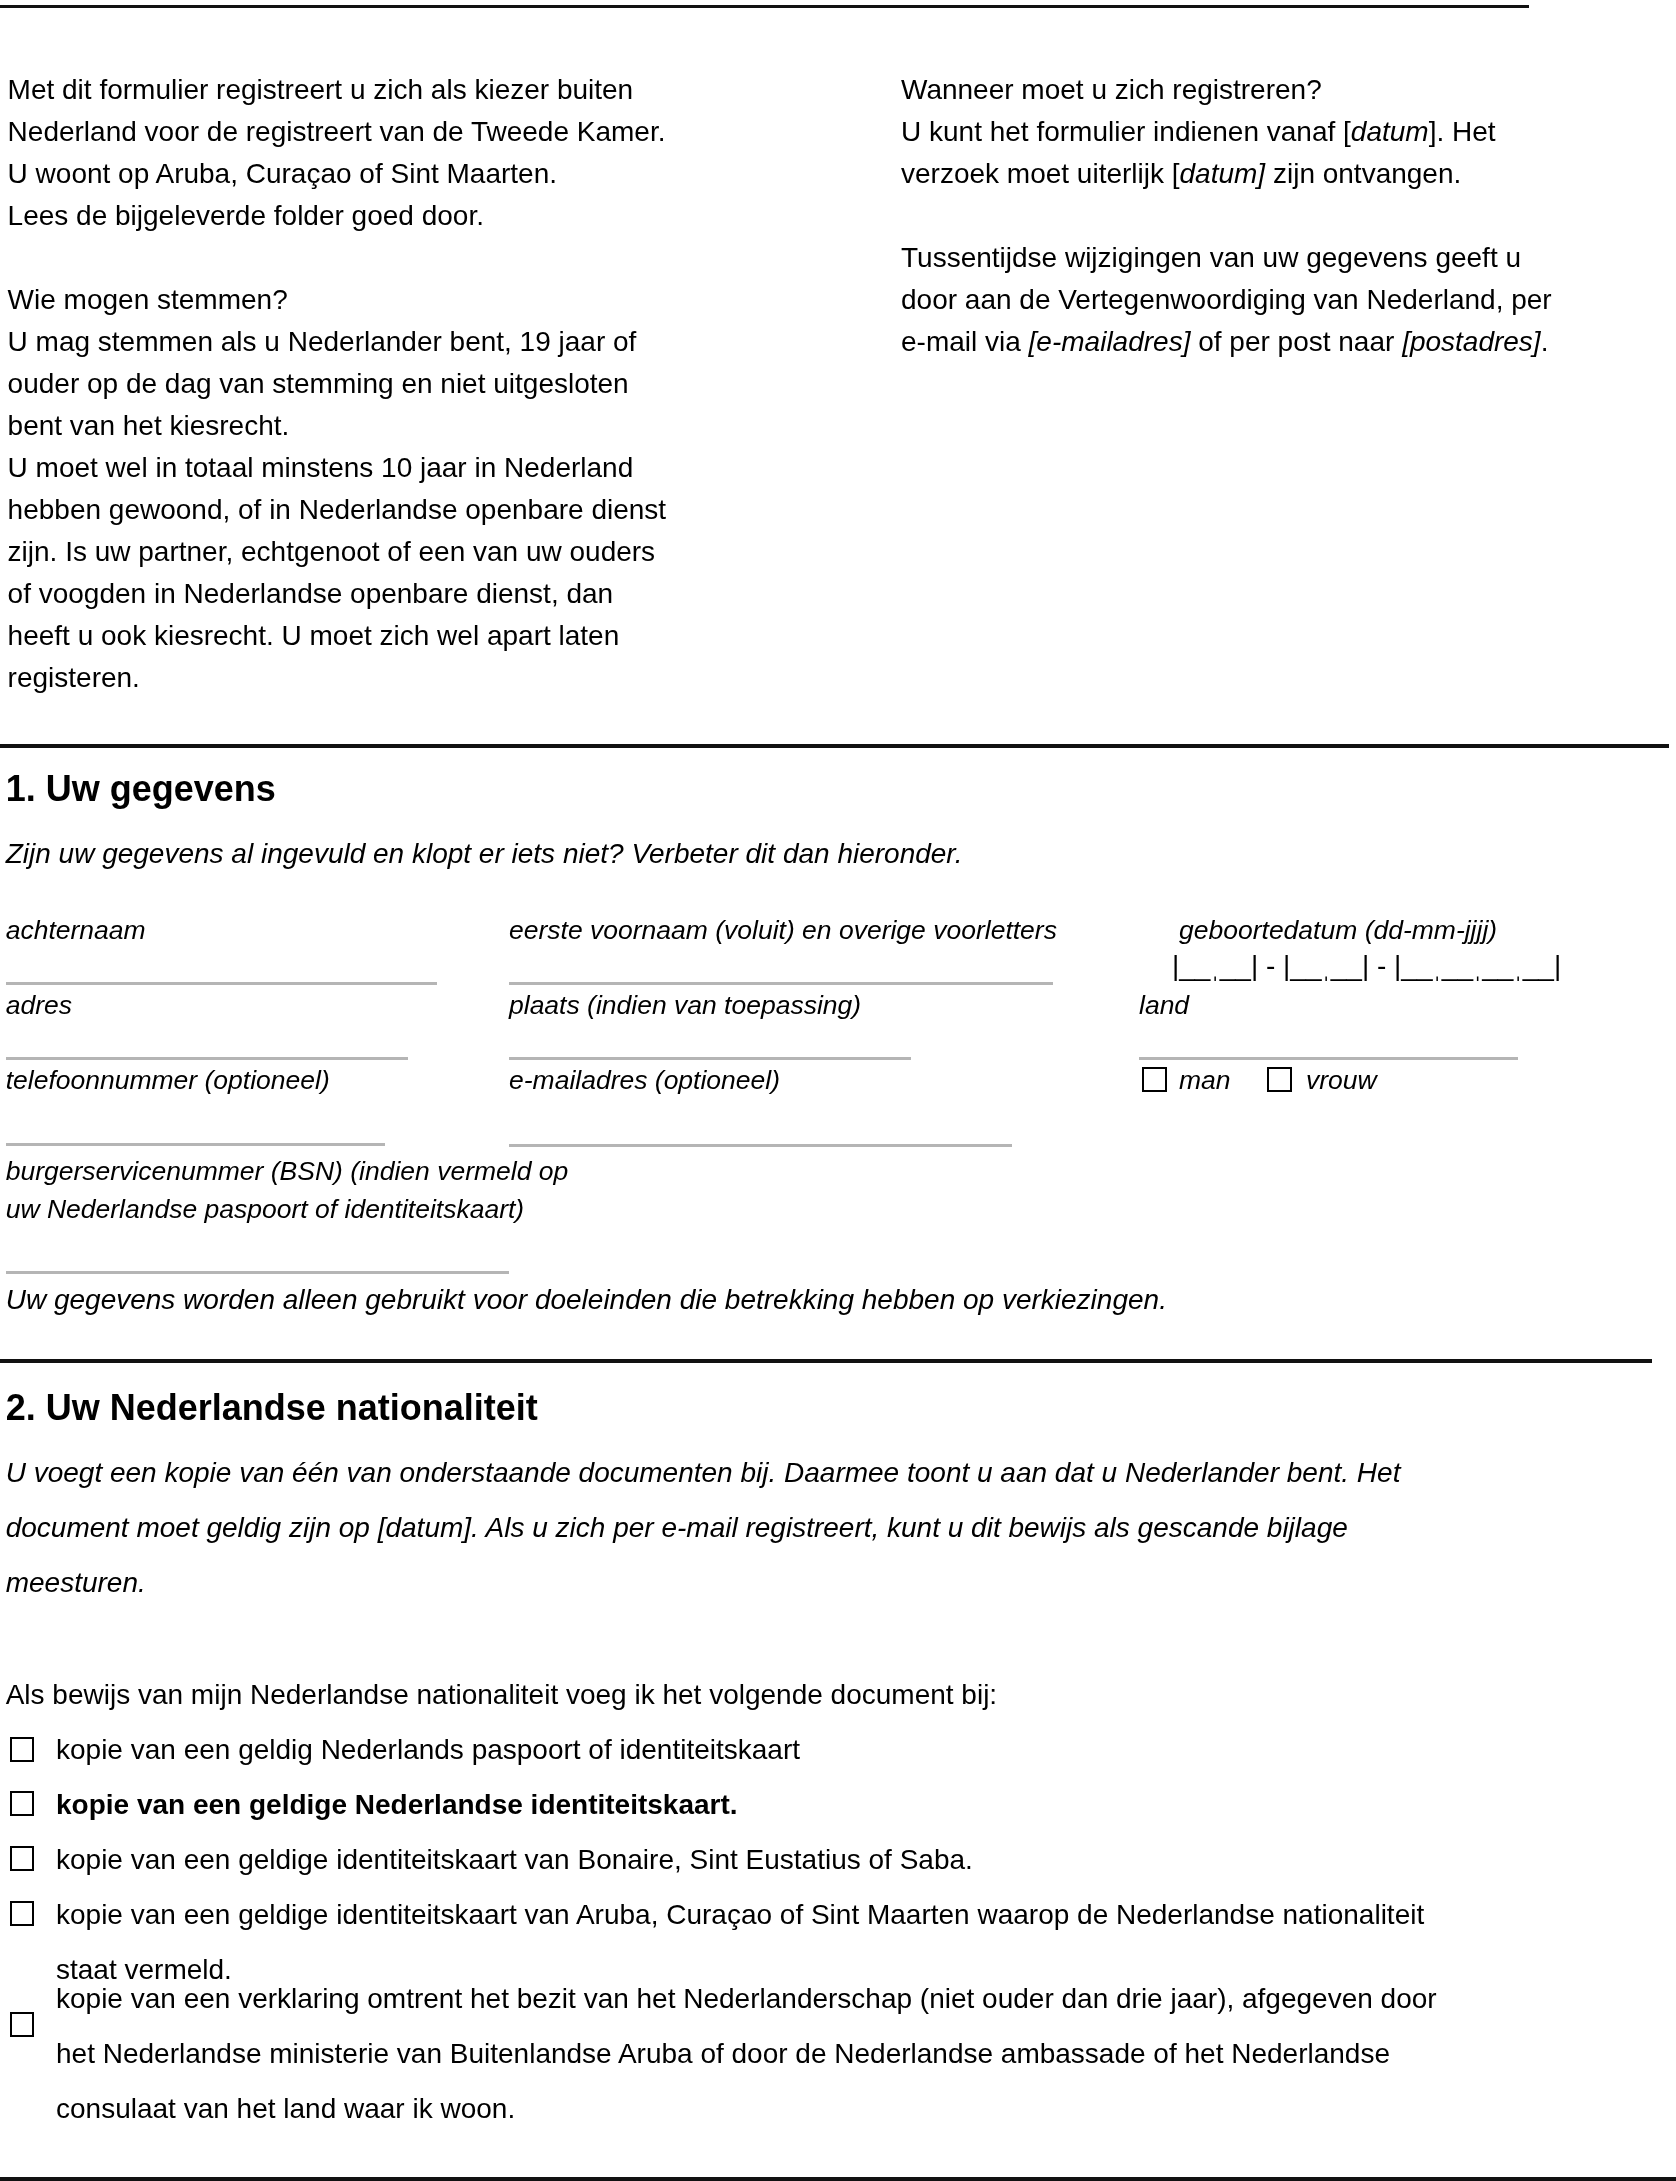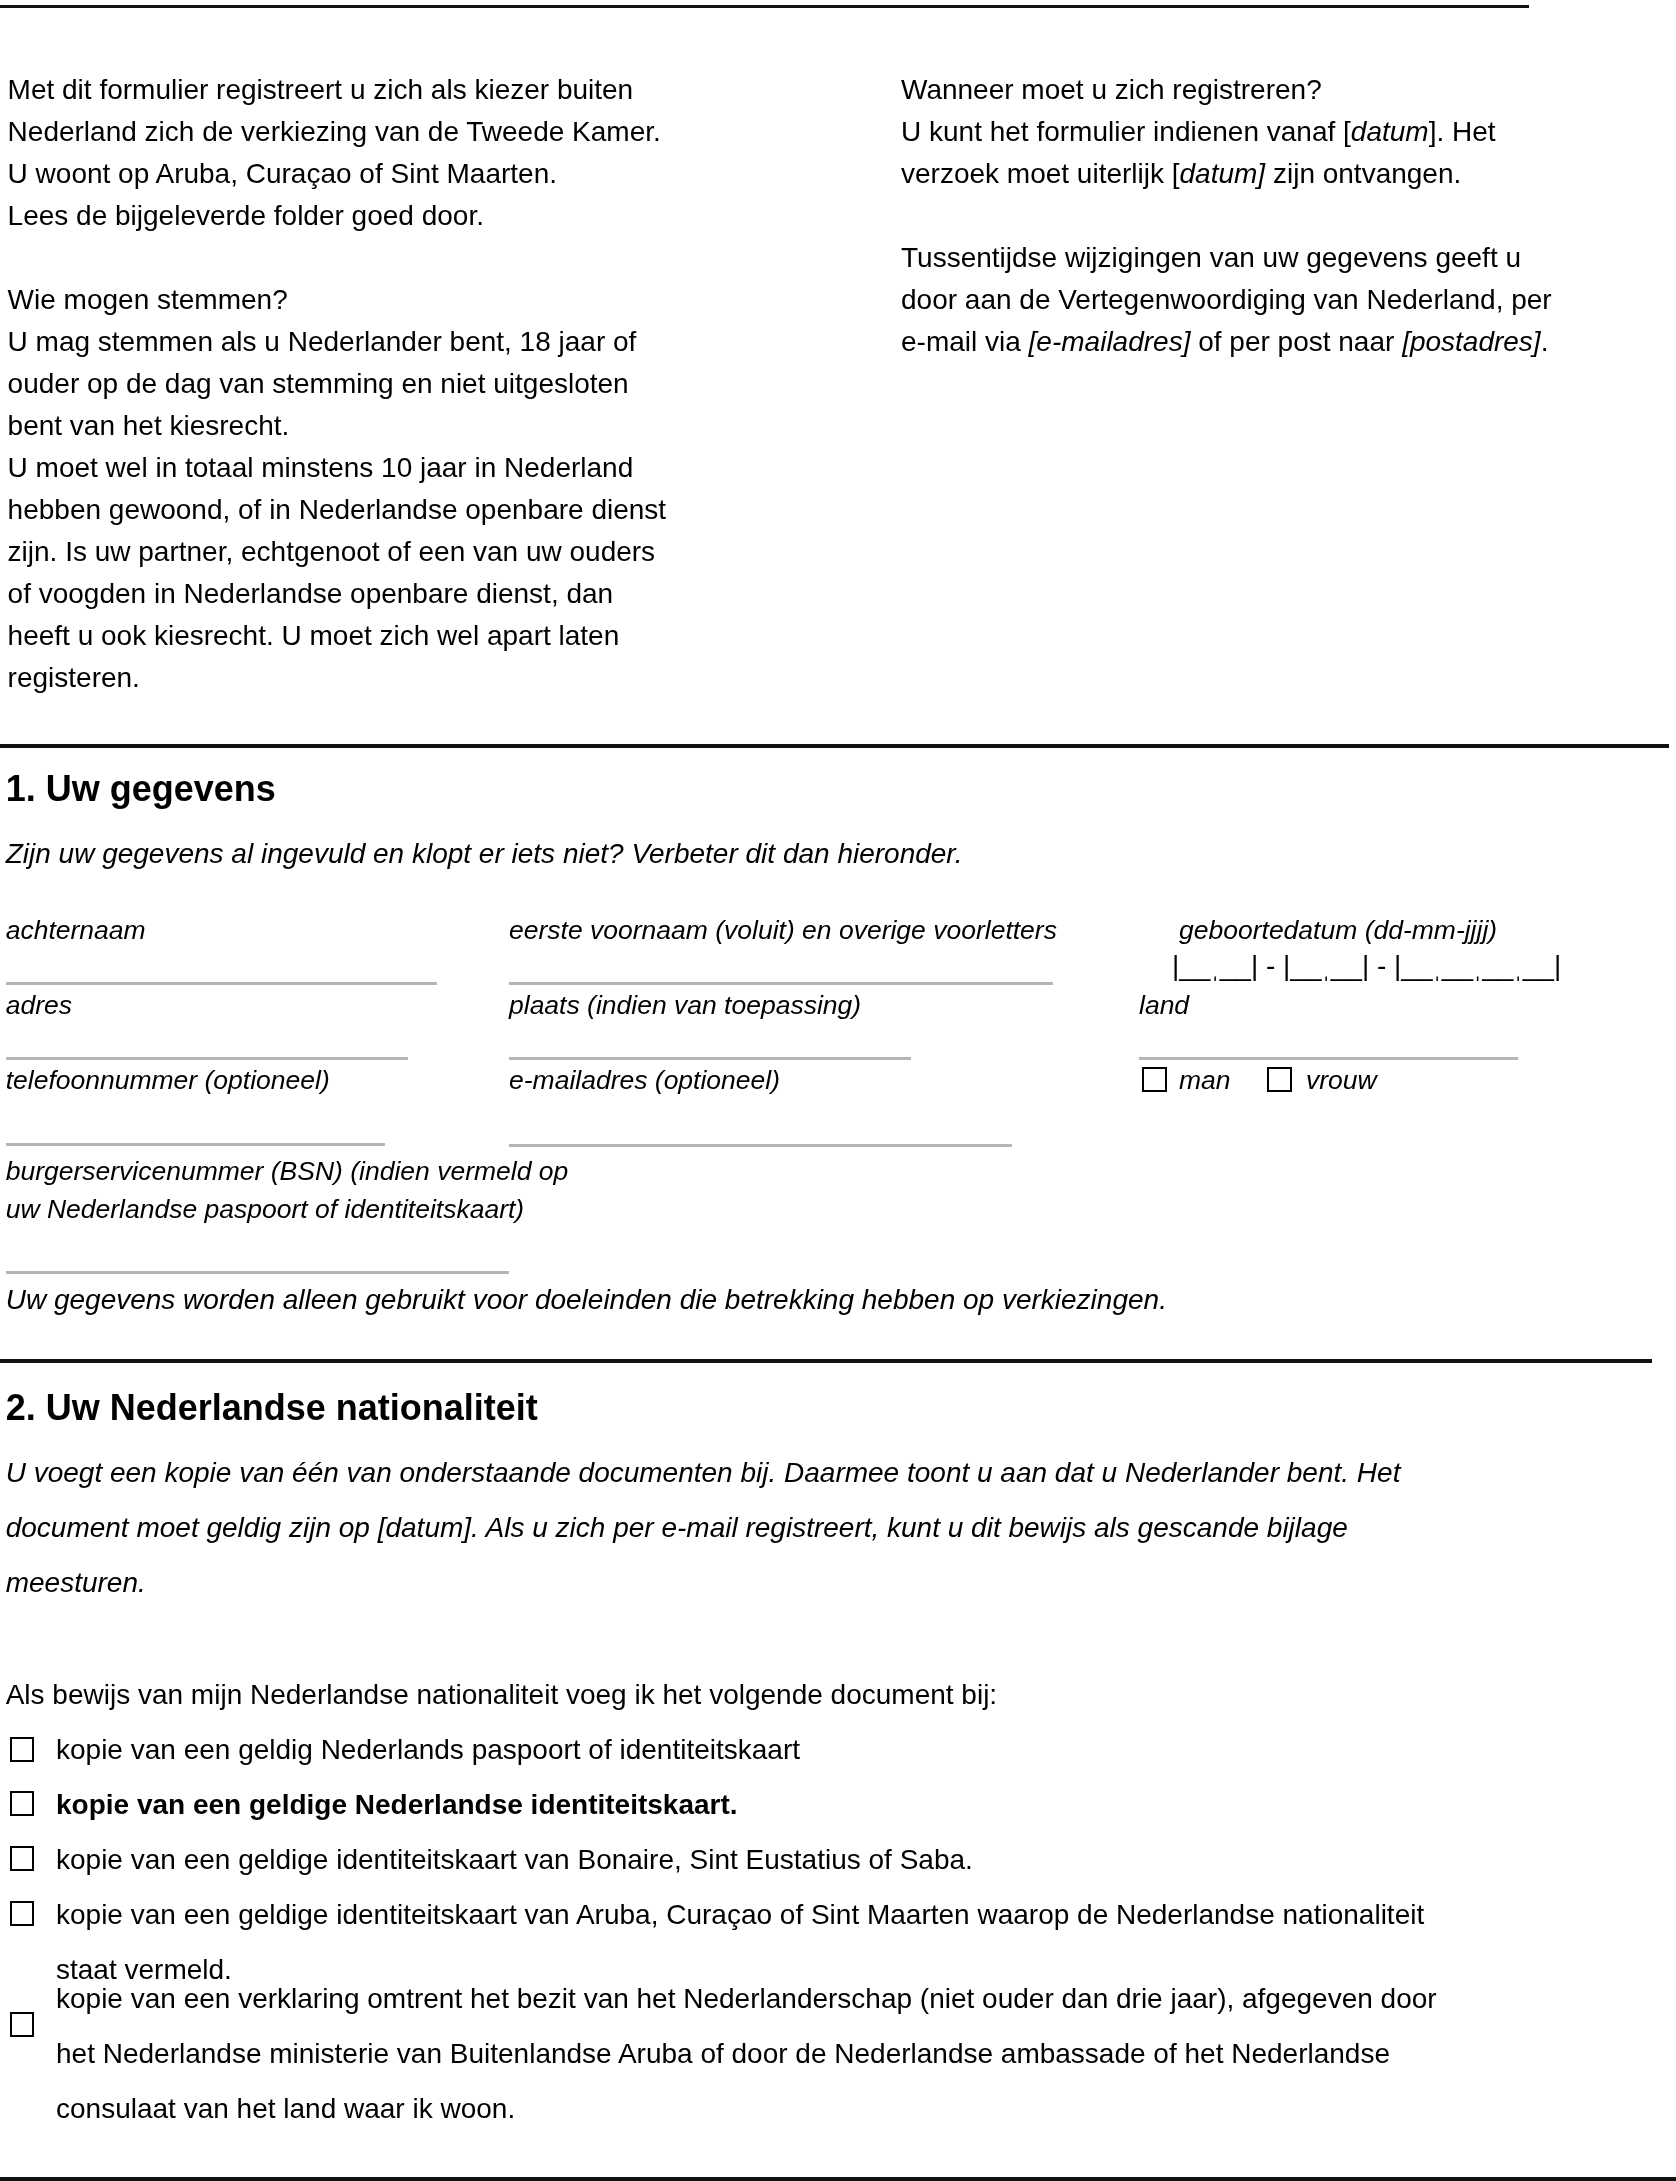--- a/index.html
+++ b/index.html
@@ -18,26 +18,26 @@
   .item { font-size:28px; line-height:55px; }
   .datebox { font-size:28px; letter-spacing:0px; }
 </style>
 </head>
 <body>
 
 <div class="rule" style="top:4.7px; width:1529px;"></div>
 
 <div class="abs p" style="left:7.6px; top:69px;">
   <div>Met dit formulier registreert u zich als kiezer buiten</div>
-  <div>Nederland zich de verkiezing van de Tweede Kamer.</div>
+  <div>Nederland voor de registreert van de Tweede Kamer.</div>
   <div>U woont op Aruba, Curaçao of Sint Maarten.</div>
   <div>Lees de bijgeleverde folder goed door.</div>
   <div style="height:42px"></div>
   <div class="b">Wie mogen stemmen?</div>
-  <div>U mag stemmen als u Nederlander bent, 18 jaar of</div>
+  <div>U mag stemmen als u Nederlander bent, 19 jaar of</div>
   <div>ouder op de dag van stemming en niet uitgesloten</div>
   <div>bent van het kiesrecht.</div>
   <div>U moet wel in totaal minstens 10 jaar in Nederland</div>
   <div>hebben gewoond, of in Nederlandse openbare dienst</div>
   <div>zijn. Is uw partner, echtgenoot of een van uw ouders</div>
   <div>of voogden in Nederlandse openbare dienst, dan</div>
   <div>heeft u ook kiesrecht. U moet zich wel apart laten</div>
   <div>registeren.</div>
 </div>
 

